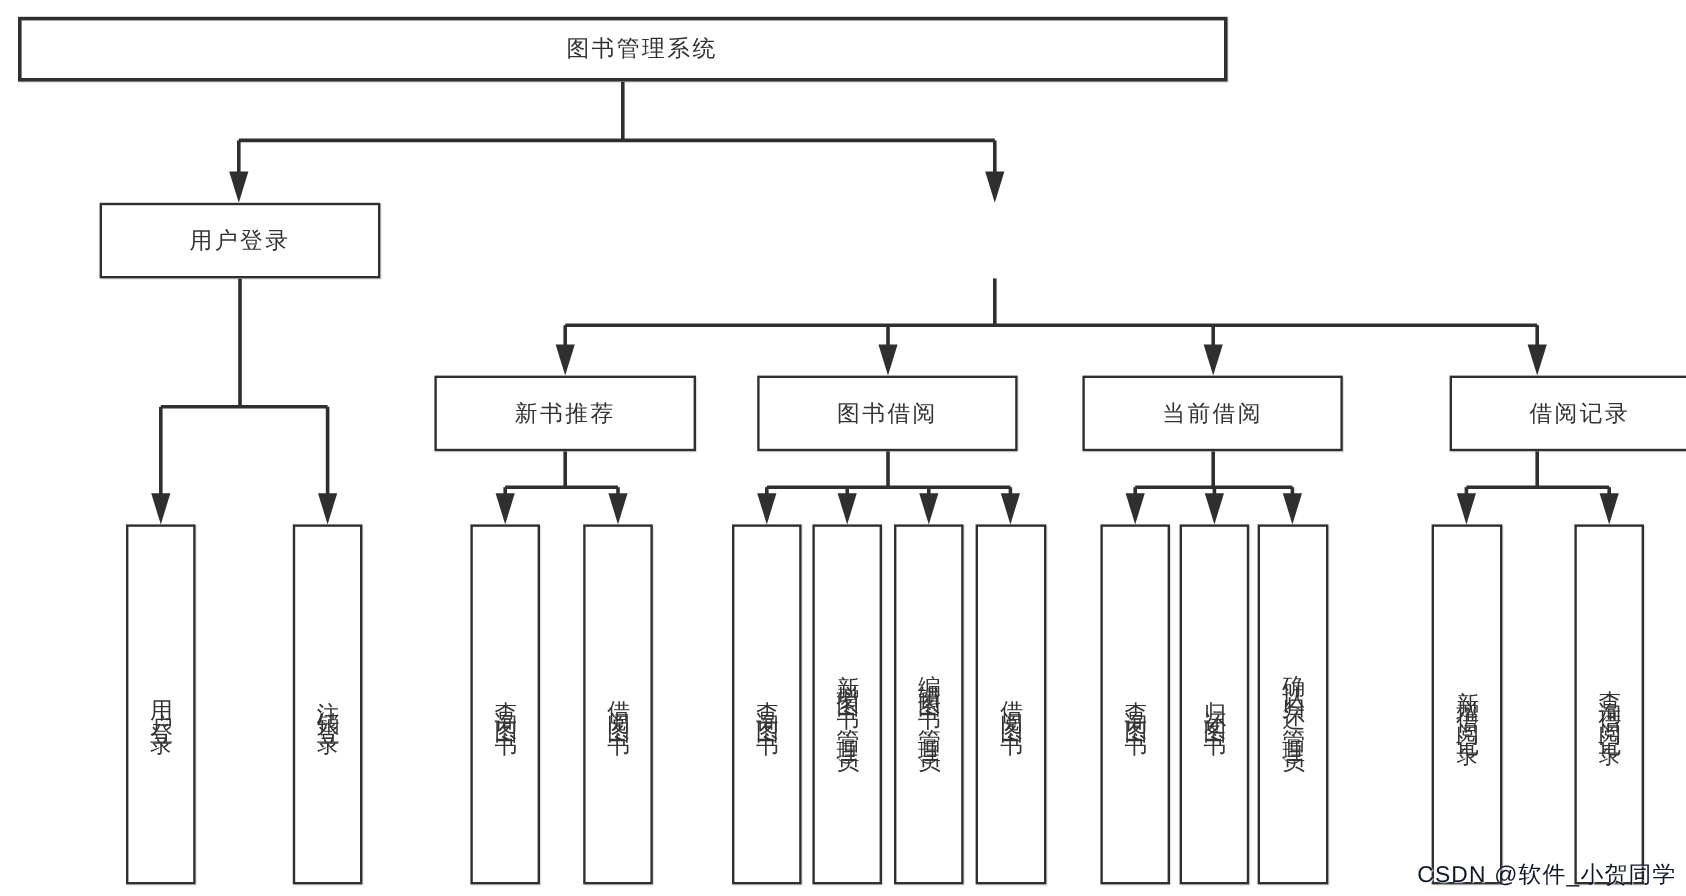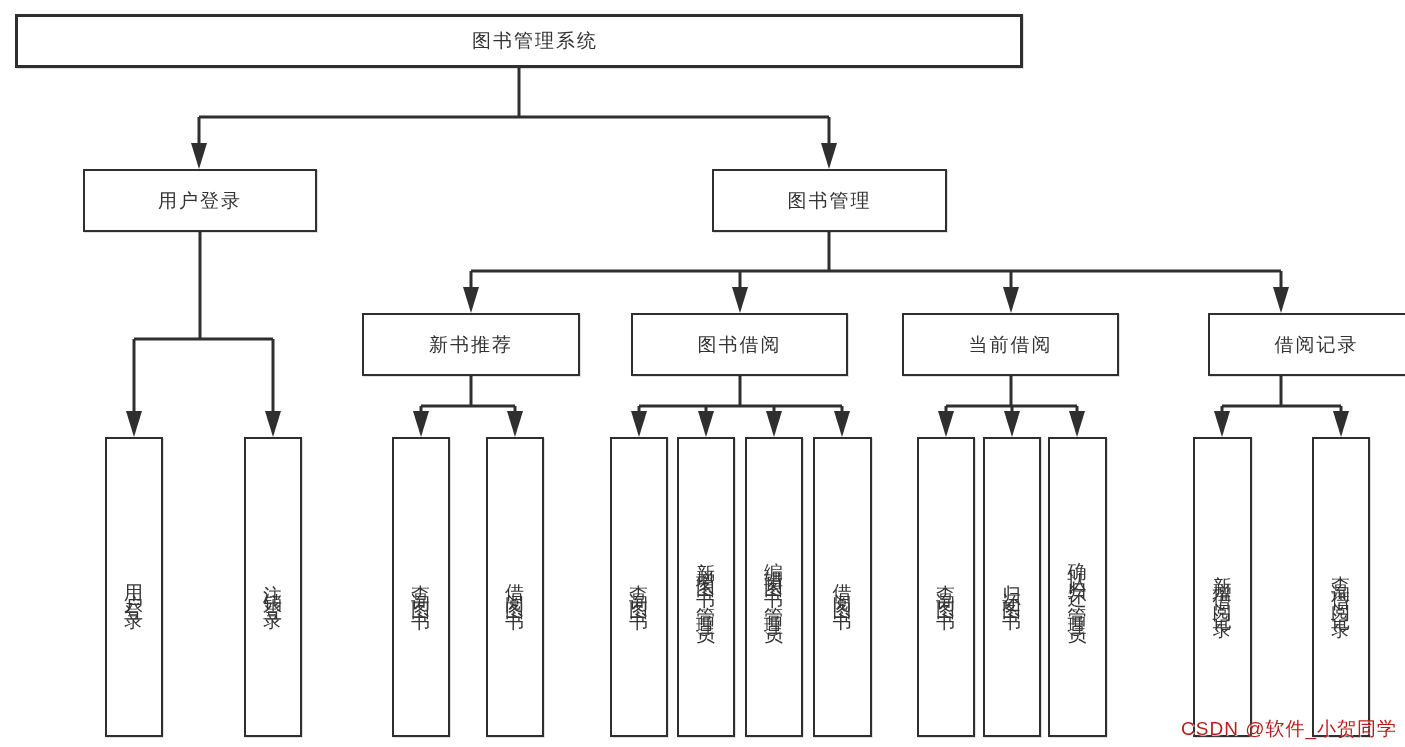--- a/index.html
+++ b/index.html
@@ -36,21 +36,21 @@
     line-height: 1;
     letter-spacing: 9px;
     color: #333333;
     white-space: nowrap;
   }
   .watermark {
     position: absolute;
     right: 8px;
     bottom: 5px;
     font-size: 19px;
-    color: #b91c1c;
+    color: #0f172a;
     letter-spacing: 1px;
     text-shadow: 1px 1px 1px rgba(255,255,255,0.8);
     pointer-events: none;
   }
 </style>
 </head>
 <body>
 
 <div class="stage">
 
@@ -109,23 +109,20 @@
       <polygon points="1333,411 1349,411 1341,437"></polygon>
     </svg>
 
   <div class="box root" style="left:15px; top:14px; width:1008px; height:54px;">
     <span>图书管理系统</span>
   </div>
 
   <div class="box" style="left:83px; top:169px; width:234px; height:63px;">
     <span>用户登录</span>
   </div>
-  <div class="box" style="left:712px; top:169px; width:235px; height:63px;">
-    <span>图书管理</span>
-  </div>
 
   <div class="box" style="left:631px; top:313px; width:217px; height:63px;">
     <span>图书借阅</span>
   </div>
   <div class="box" style="left:362px; top:313px; width:218px; height:63px;">
     <span>新书推荐</span>
   </div>
   <div class="box" style="left:902px; top:313px; width:217px; height:63px;">
     <span>当前借阅</span>
   </div>

